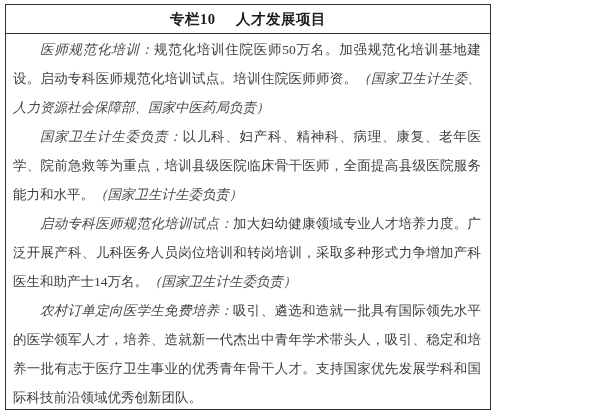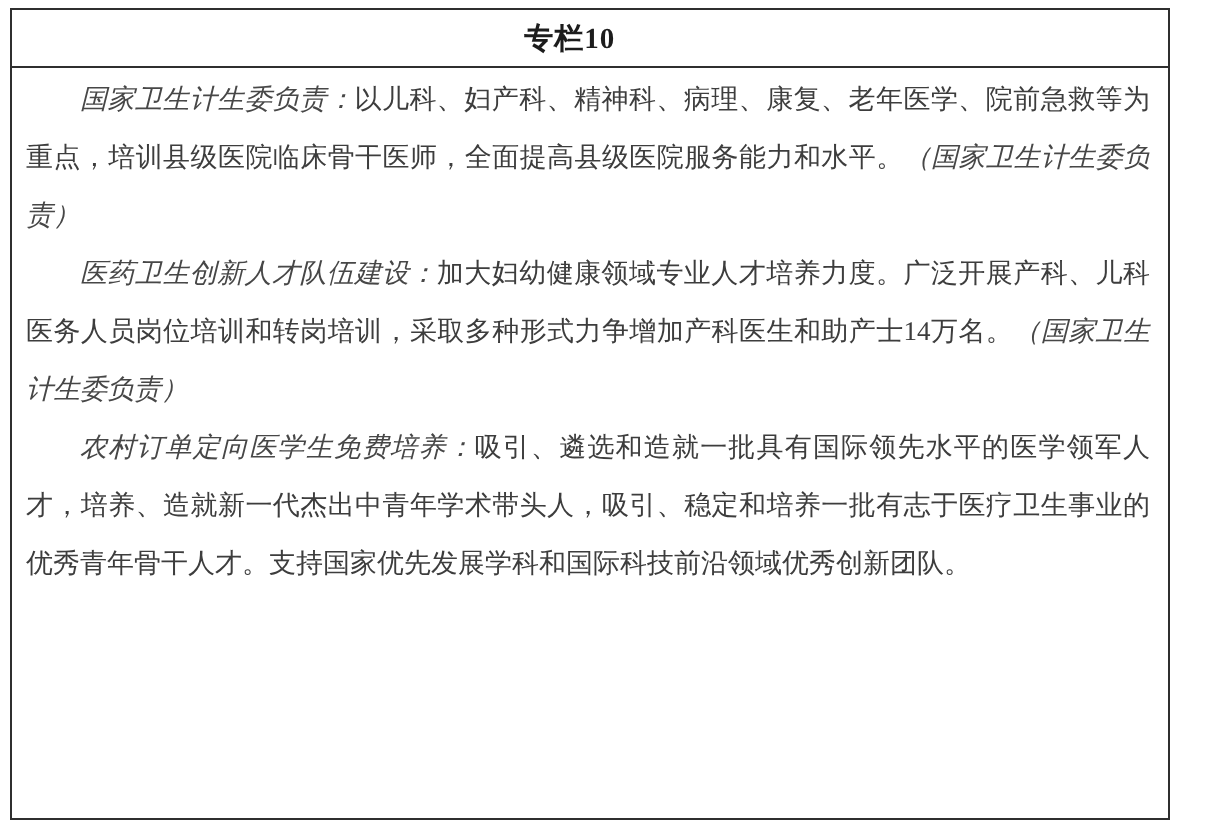--- a/index.html
+++ b/index.html
@@ -11,21 +11,21 @@
     width: 614px;
     height: 417px;
     position: relative;
     overflow: hidden;
     font-family: "Liberation Serif", "DejaVu Serif", serif;
   }
   .panel {
     position: absolute;
     left: 5px;
     top: 4px;
-    width: 580px;
+    width: 486px;
     height: 406px;
     box-sizing: border-box;
     border: 1px solid #2f2f2f;
     background: #ffffff;
   }
   .panel-title {
     box-sizing: border-box;
     height: 29px;
     border-bottom: 1px solid #2f2f2f;
     display: flex;
@@ -56,25 +56,27 @@
     font-style: italic;
     color: #474747;
   }
 </style>
 </head>
 <body>
 
 <div class="panel">
   <div class="panel-title">
     <span class="title-label">专栏10</span>
+    <span class="title-name">人才发展项目</span>
   </div>
   <div class="panel-body">
 
 
+    <p class="para"><span class="lead">医师规范化培训：</span><span class="text">规范化培训住院医师50万名。加强规范化培训基地建设。启动专科医师规范化培训试点。培训住院医师师资。</span><span class="attr">（国家卫生计生委、人力资源社会保障部、国家中医药局负责）</span></p>
 
     <p class="para"><span class="lead">国家卫生计生委负责：</span><span class="text">以儿科、妇产科、精神科、病理、康复、老年医学、院前急救等为重点，培训县级医院临床骨干医师，全面提高县级医院服务能力和水平。</span><span class="attr">（国家卫生计生委负责）</span></p>
 
-    <p class="para"><span class="lead">医药卫生创新人才队伍建设：</span><span class="text">加大妇幼健康领域专业人才培养力度。广泛开展产科、儿科医务人员岗位培训和转岗培训，采取多种形式力争增加产科医生和助产士14万名。</span><span class="attr">（国家卫生计生委负责）</span></p>
+    <p class="para"><span class="lead">启动专科医师规范化培训试点：</span><span class="text">加大妇幼健康领域专业人才培养力度。广泛开展产科、儿科医务人员岗位培训和转岗培训，采取多种形式力争增加产科医生和助产士14万名。</span><span class="attr">（国家卫生计生委负责）</span></p>
 
     <p class="para"><span class="lead">农村订单定向医学生免费培养：</span><span class="text">吸引、遴选和造就一批具有国际领先水平的医学领军人才，培养、造就新一代杰出中青年学术带头人，吸引、稳定和培养一批有志于医疗卫生事业的优秀青年骨干人才。支持国家优先发展学科和国际科技前沿领域优秀创新团队。</span></p>
 
   </div>
 </div>
 
 </body></html>

